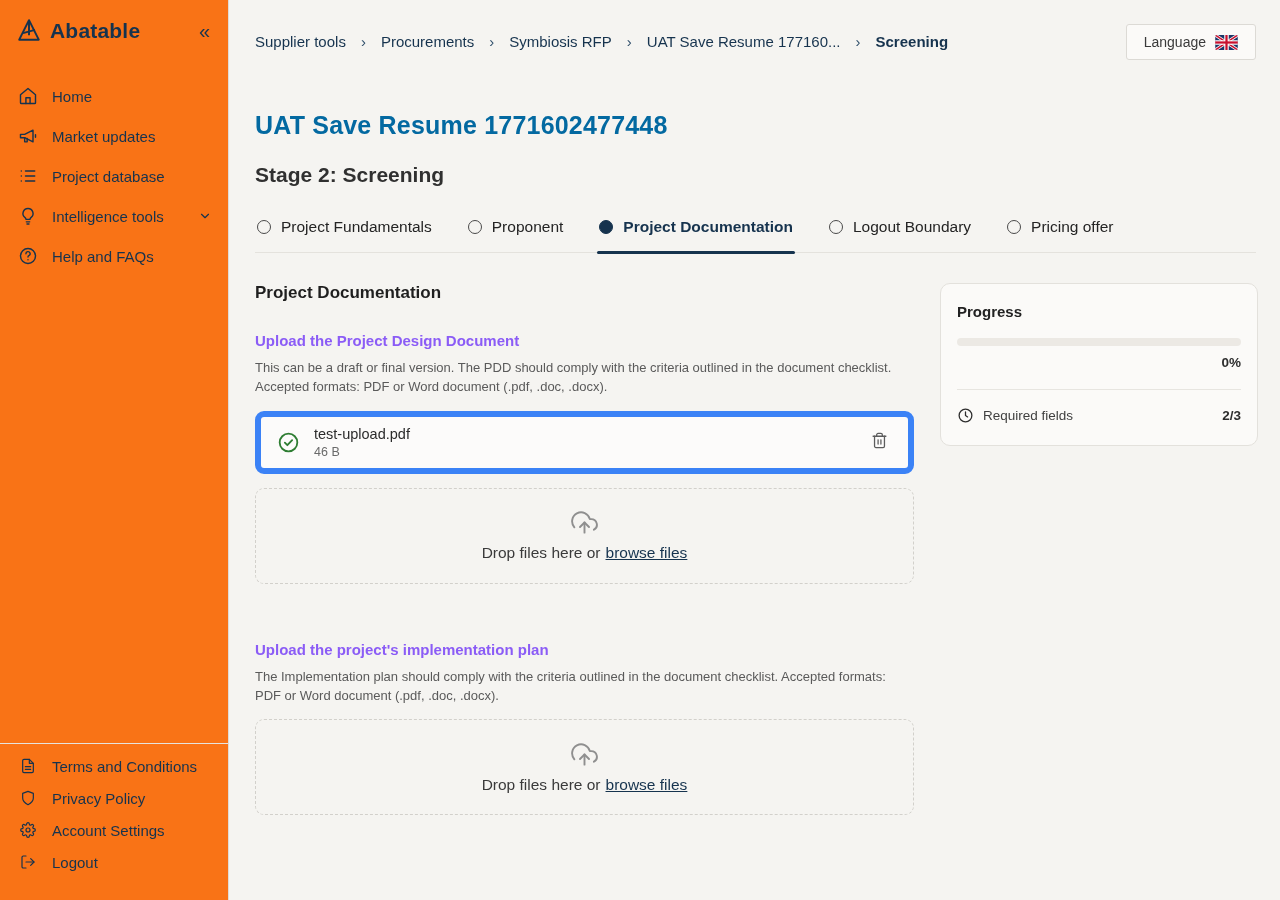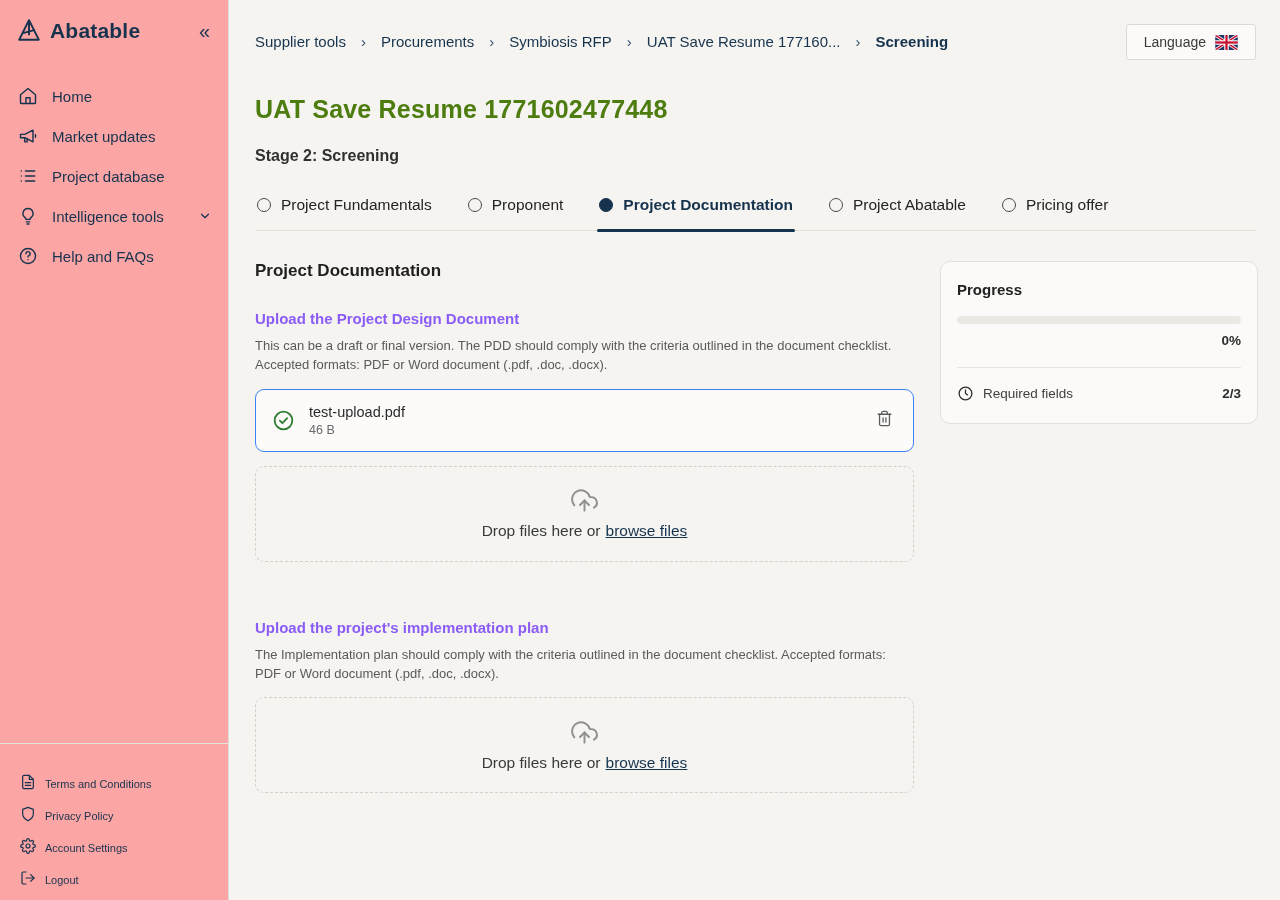--- a/index.html
+++ b/index.html
@@ -6,21 +6,21 @@
   html,body { width:1280px; height:900px; overflow:hidden; }
   body {
     font-family:"Liberation Sans", sans-serif;
     background:#f5f4f1;
     color:#1e1e1e;
     display:flex;
   }
   
   .sidebar {
     width:229px; min-width:229px; height:900px;
-    background:#fca5a5;
+    background:#f97316;
     border-right:1px solid #dedcd7;
     display:flex; flex-direction:column;
   }
   .logo-row {
     display:flex; align-items:center; justify-content:space-between;
     padding:18px 18px 10px 16px;
   }
   .logo { display:flex; align-items:center; gap:8px; color:#16334e; }
   .logo-name { font-size:21px; font-weight:700; letter-spacing:0.2px; }
   .collapse-btn {
@@ -35,42 +35,42 @@
   }
   .nav-item .chev { margin-left:auto; }
   .icon { display:inline-flex; align-items:center; justify-content:center; }
   .icon svg { display:block; }
   .sidebar-footer {
     margin-top:auto;
     border-top:1px solid #e6e4df;
     padding:14px 0 14px 0;
   }
   .footer-item {
-    display:flex; align-items:flex-end; gap:9px;
+    display:flex; align-items:flex-start; gap:16px;
     height:32px; padding:0 16px 0 20px;
-    color:#16334e; font-size:11px; cursor:pointer;
+    color:#16334e; font-size:15px; cursor:pointer;
   }
   
   .main { flex:1; padding:24px 24px 0 26px; overflow:hidden; position:relative; }
   .topbar { display:flex; align-items:flex-start; justify-content:space-between; }
   .breadcrumb { display:flex; align-items:center; gap:15px; padding-top:9px; flex-wrap:nowrap; }
   .crumb { color:#16334e; font-size:15px; white-space:nowrap; cursor:pointer; text-decoration:none;text-align:center; }
   .crumb.current { font-weight:700; cursor:default; }
   .crumb-sep { color:#31506c; font-size:15px; }
   .lang-btn {
     display:flex; align-items:center; gap:9px;
     background:#fbfaf8; border:1px solid #dcdad5; border-radius:3px;
     padding:9px 17px; font-size:14px; color:#3a3a3a; cursor:pointer;
     font-family:inherit;
   }
   .lang-btn svg { border-radius:2px; }
   .page-title {
-    margin-top:35px; font-size:25px; font-weight:700; color:#4d7c0f; letter-spacing:0.2px;
-  }
-  .stage-label { margin-top:23px; font-size:16px; font-weight:700; color:#303030; }
+    margin-top:51px; font-size:25px; font-weight:700; color:#0369a1; letter-spacing:0.2px;
+  }
+  .stage-label { margin-top:23px; font-size:21px; font-weight:700; color:#303030; }
   .stage-desc {
     margin-top:9px; font-size:16px; color:#3f3f3f; line-height:1.5; max-width:1000px;
   }
   
   .steps {
     margin-top:27px; display:flex; gap:32px;
     border-bottom:1px solid #e4e2dd;
   }
   .step {
     display:flex; align-items:center; gap:10px;
@@ -90,21 +90,21 @@
   
   .content { margin-top:30px; display:flex; gap:26px; align-items:flex-start; }
   .form-col { width:659px; min-width:659px; }
   .section-heading { font-size:17px; font-weight:700; color:#1f1f1f; }
   .upload-block { margin-top:29px; }
   .upload-block.spaced { margin-top:57px; }
   .upload-title { font-size:15px; font-weight:700; color:#8b5cf6; }
   .upload-desc { margin-top:10px; font-size:13px; color:#5a5a5a; line-height:1.45; max-width:640px; }
   .file-card {
     margin-top:14px; display:flex; align-items:center; gap:14px;
-    border:1px solid #3b82f6; border-radius:9px; background:#fcfbfa;
+    border:6px solid #3b82f6; border-radius:9px; background:#fcfbfa;
     padding:13px 16px; height:63px;
   }
   .file-meta { display:flex; flex-direction:column; gap:3px; }
   .file-name { font-size:14.5px; color:#2b2b2b; }
   .file-size { font-size:12.5px; color:#6a6a6a; }
   .trash-btn { margin-left:auto; background:none; border:none; cursor:pointer; color:#5c5c5c; padding:4px; }
   .dropzone {
     margin-top:14px; height:96px;
     border:1.5px dashed #d2d0cb; border-radius:9px;
     display:flex; flex-direction:column; align-items:center; justify-content:center; gap:8px;
@@ -290,21 +290,21 @@
     <div class="step">
       <span class="radio"></span>
       <span>Proponent</span>
     </div>
     <div class="step active">
       <span class="radio"></span>
       <span>Project Documentation</span>
     </div>
     <div class="step">
       <span class="radio"></span>
-      <span>Project Abatable</span>
+      <span>Logout Boundary</span>
     </div>
     <div class="step">
       <span class="radio"></span>
       <span>Pricing offer</span>
     </div>
   </div>
 
   <div class="content">
     <div class="form-col">
       <h2 class="section-heading">Project Documentation</h2>

